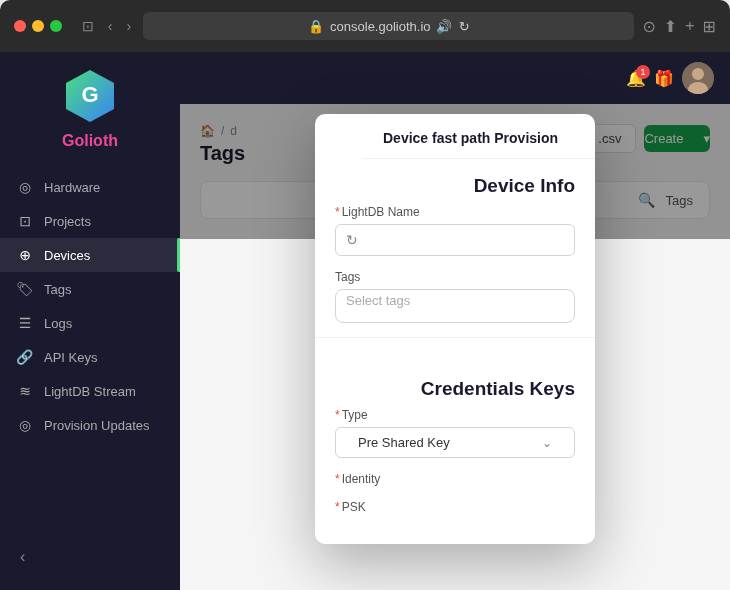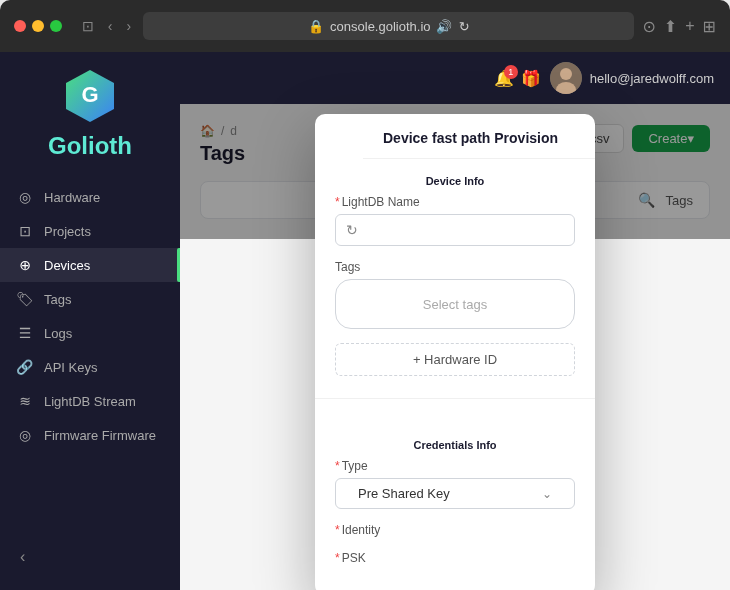--- a/index.html
+++ b/index.html
@@ -93,22 +93,22 @@
       align-items: center;
       margin-bottom: 20px;
       padding: 0 16px;
     }
     .logo-hexagon {
       width: 56px;
       height: 56px;
       margin-bottom: 8px;
     }
     .logo-text {
-      color: #5eead4;
-      font-size: 24px;
+      color: #ec4899;
+      font-size: 16px;
       font-weight: 600;
     }
     .nav-item {
       display: flex;
       align-items: center;
       gap: 10px;
       padding: 9px 16px;
       color: #aaa;
       font-size: 13px;
       cursor: pointer;
@@ -238,28 +238,28 @@
       background: white;
       padding: 6px 14px;
       border-radius: 6px;
       font-size: 13px;
       cursor: pointer;
       color: #444;
     }
     .create-btn {
       background: #16a34a;
       color: white;
-      padding: 6px 16px;
+      padding: 6px 0;
       border-radius: 6px;
       font-size: 13px;
       cursor: pointer;
       border: none;
       display: flex;
       align-items: center;
-      gap: 0;
+      gap: 20px;
     }
 
     
     .table-area {
       background: white;
       border-radius: 8px;
       border: 1px solid #e5e7eb;
     }
     .table-toolbar {
       display: flex;
@@ -303,24 +303,24 @@
       border-bottom: 1px solid #f0f0f0;
       margin-left: 48px;
     }
     .modal-title {
       font-size: 14px;
       font-weight: 600;
       color: #1a1a2e;
       text-align: left;
     }
     .modal-section-title {
-      font-size: 11px;
+      font-size: 19px;
       font-weight: 600;
       color: #1a1a2e;
-      text-align: center;
+      text-align: right;
       padding: 16px 20px 8px;
     }
     .modal-body {
       padding: 0 20px 16px;
     }
     .form-group {
       margin-bottom: 14px;
     }
     .form-label {
       font-size: 12px;
@@ -377,25 +377,24 @@
       text-align: center;
       margin-bottom: 14px;
     }
     .credentials-divider {
       border: none;
       border-top: 1px solid #f0f0f0;
       margin: 8px -20px;
     }
     .tags-input-wrapper {
       border: 1px solid #d1d5db;
-      border-radius: 16px;
-      padding: 15px 10px;
+      border-radius: 8px;
+      padding: 1px 10px;
       min-height: 34px;
       background: white;
-      text-align: center;
     }
     .tags-placeholder {
       color: #aaa;
       font-size: 13px;
     }
   </style>
 </head>
 <body>
 
 <div class="browser-chrome">
@@ -464,21 +463,21 @@
     <div class="nav-item">
       <span class="nav-icon">🔗</span>
       <span>API Keys</span>
     </div>
     <div class="nav-item">
       <span class="nav-icon">≋</span>
       <span>LightDB Stream</span>
     </div>
     <div class="nav-item">
       <span class="nav-icon">◎</span>
-      <span>Firmware Firmware</span>
+      <span>Provision Updates</span>
     </div>
 
     <div class="sidebar-bottom">
       <span class="collapse-btn">‹</span>
     </div>
   </div>
 
   <div class="main-content">
 
     <div class="top-bar">
@@ -488,21 +487,20 @@
           <span class="notif-badge">1</span>
         </div>
         <span class="gift-icon">🎁</span>
         <div class="avatar">
           <svg width="32" height="32" viewBox="0 0 32 32">
               <circle cx="16" cy="16" r="16" fill="#7c6a5a"></circle>
               <circle cx="16" cy="12" r="6" fill="#c9a88a"></circle>
               <ellipse cx="16" cy="28" rx="10" ry="8" fill="#c9a88a"></ellipse>
             </svg>
         </div>
-        <span class="user-email">hello@jaredwolff.com</span>
       </div>
     </div>
 
     <div class="page-content">
       <div class="page-header">
         <div>
           <div class="breadcrumb">
             <span>🏠</span>
             <span>/</span>
             <span>d</span>
@@ -551,26 +549,25 @@
             <div class="form-group">
               <div class="form-label">
                 <span>Tags</span>
               </div>
               <div class="tags-input-wrapper">
                 <span class="tags-placeholder">Select tags</span>
               </div>
             </div>
 
             
-            <button class="add-hardware-btn">+ Hardware ID</button>
 
             <hr class="credentials-divider">
           </div>
 
-          <div class="modal-section-title">Credentials Info</div>
+          <div class="modal-section-title">Credentials Keys</div>
 
           <div class="modal-body">
 
             <div class="form-group">
               <div class="form-label">
                 <span class="required-star">*</span>
                 <span>Type</span>
               </div>
               <div class="select-dropdown">
                 <span>Pre Shared Key</span>

